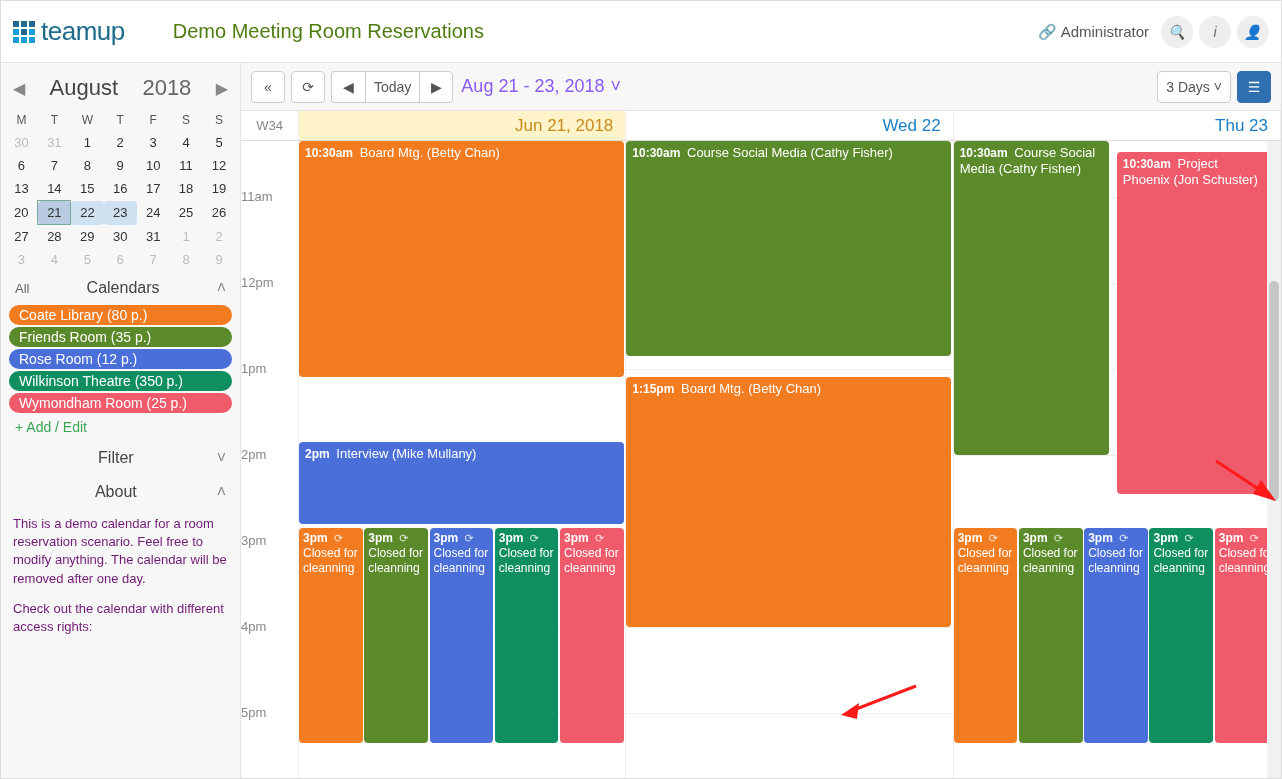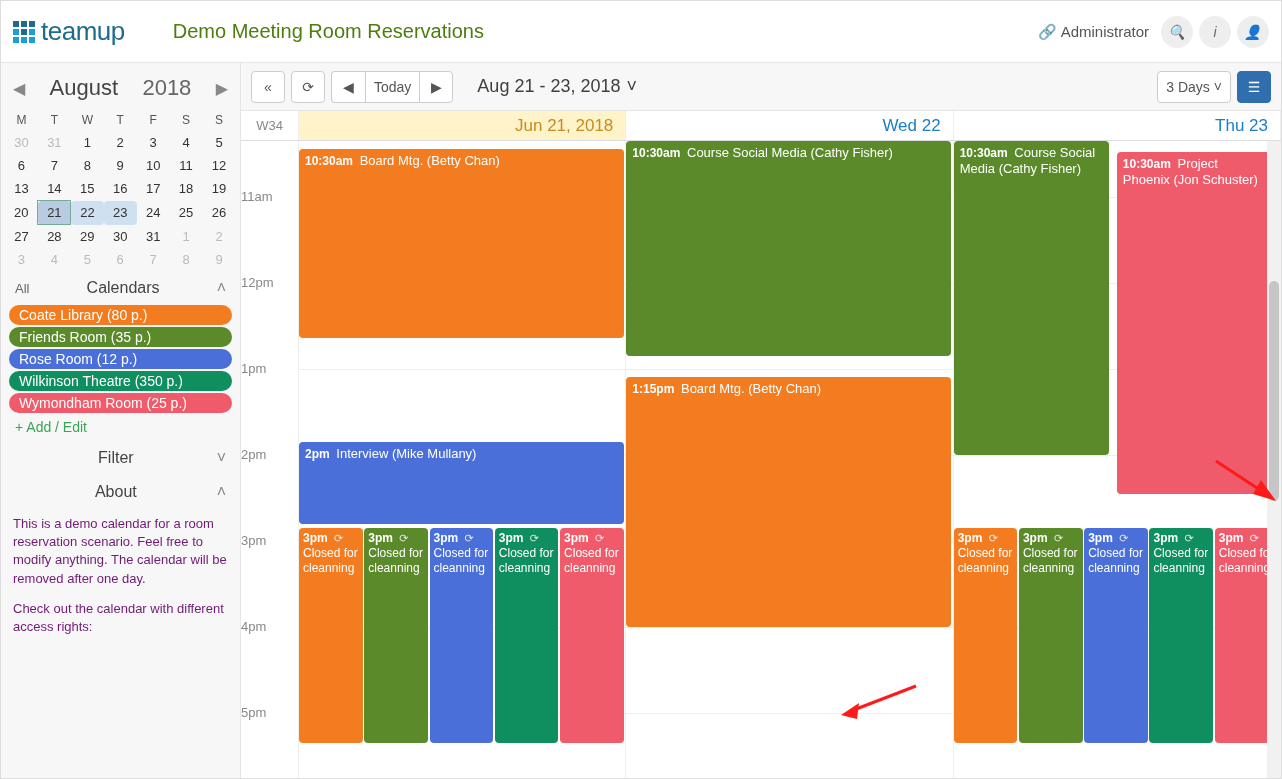--- a/index.html
+++ b/index.html
@@ -34,21 +34,21 @@
 .cal-list { padding: 0 4px; display: flex; flex-direction: column; gap: 2px; }
 .cal-chip { color: #fff; font-size: 14px; padding: 2px 10px; border-radius: 10px; cursor: pointer; }
 .add-edit { color: #3aa655; font-size: 14px; padding: 6px 10px; cursor: pointer; }
 .about-text { font-size: 13px; color: #701a75; padding: 6px 8px; line-height: 1.4; }
 .main { flex: 1; display: flex; flex-direction: column; position: relative; }
 .toolbar { height: 48px; display: flex; align-items: center; gap: 6px; padding: 0 10px; background: #f7f7f7; border-bottom: 1px solid #e5e5e5; }
 .tbtn { height: 32px; min-width: 34px; padding: 0 8px; border: 1px solid #ccc; border-radius: 4px; background: #fff; display: flex; align-items: center; justify-content: center; color: #555; cursor: pointer; font-size: 14px; }
 .tbtn.group-l { border-radius: 4px 0 0 4px; border-right: none; }
 .tbtn.group-m { border-radius: 0; border-right: none; }
 .tbtn.group-r { border-radius: 0 4px 4px 0; }
-.range-label { font-size: 18px; color: #404040; margin-left: 18px; display: flex; align-items: center; gap: 6px; cursor: pointer; }
+.range-label { font-size: 18px; color: #8b5cf6; margin-left: 2px; display: flex; align-items: center; gap: 6px; cursor: pointer; }
 .toolbar-right { margin-left: auto; display: flex; gap: 6px; }
 .menu-btn { background: #2f6fb0; border-color: #2f6fb0; color: #fff; }
 .grid-wrap { flex: 1; position: relative; overflow: hidden; }
 .day-headers { display: flex; height: 30px; border-bottom: 1px solid #ddd; }
 .gutter-head { width: 58px; display: flex; align-items: center; justify-content: center; color: #888; font-size: 13px; border-right: 1px solid #eee; background: #fff; }
 .day-head { flex: 1; display: flex; align-items: center; justify-content: flex-end; padding: 0 12px; font-size: 17px; border-right: 1px solid #eee; }
 .day-head.today-col { background: #fff3c9; color: #c98b1f; }
 .day-head.link { color: #1a7fc4; }
 .grid-body { position: absolute; top: 30px; left: 0; right: 0; bottom: 0; display: flex; }
 .gutter { width: 58px; border-right: 1px solid #eee; }
@@ -256,21 +256,21 @@
               <div class="hour-label">5pm</div>
             </div>
           <div class="day-col" id="day0">
               <div class="hour-line" style="top: 56px;"></div>
               <div class="hour-line" style="top: 142px;"></div>
               <div class="hour-line" style="top: 228px;"></div>
               <div class="hour-line" style="top: 314px;"></div>
               <div class="hour-line" style="top: 400px;"></div>
               <div class="hour-line" style="top: 486px;"></div>
               <div class="hour-line" style="top: 572px;"></div>
-              <div class="event" style="background: rgb(244, 124, 32); top: 8px; height: 189px; left: 0%; width: 99.5%;"><span class="time">10:30am</span> Board Mtg. (Betty Chan)</div>
+              <div class="event" style="background: rgb(244, 124, 32); top: 0px; height: 236px; left: 0%; width: 99.5%;"><span class="time">10:30am</span> Board Mtg. (Betty Chan)</div>
               <div class="event" style="background: rgb(74, 111, 216); top: 301px; height: 82px; left: 0%; width: 99.5%;"><span class="time">2pm</span> Interview (Mike Mullany)</div>
               <div class="event small" style="background: rgb(244, 124, 32); top: 387px; height: 215px; left: 0%; width: 19.5%;"><span class="time">3pm</span> <span class="recur">⟳</span> Closed for cleanning</div>
               <div class="event small" style="background: rgb(91, 138, 42); top: 387px; height: 215px; left: 20%; width: 19.5%;"><span class="time">3pm</span> <span class="recur">⟳</span> Closed for cleanning</div>
               <div class="event small" style="background: rgb(74, 111, 216); top: 387px; height: 215px; left: 40%; width: 19.5%;"><span class="time">3pm</span> <span class="recur">⟳</span> Closed for cleanning</div>
               <div class="event small" style="background: rgb(15, 143, 95); top: 387px; height: 215px; left: 60%; width: 19.5%;"><span class="time">3pm</span> <span class="recur">⟳</span> Closed for cleanning</div>
               <div class="event small" style="background: rgb(239, 91, 106); top: 387px; height: 215px; left: 80%; width: 19.5%;"><span class="time">3pm</span> <span class="recur">⟳</span> Closed for cleanning</div>
             </div>
           <div class="day-col" id="day1">
               <div class="hour-line" style="top: 56px;"></div>
               <div class="hour-line" style="top: 142px;"></div>

